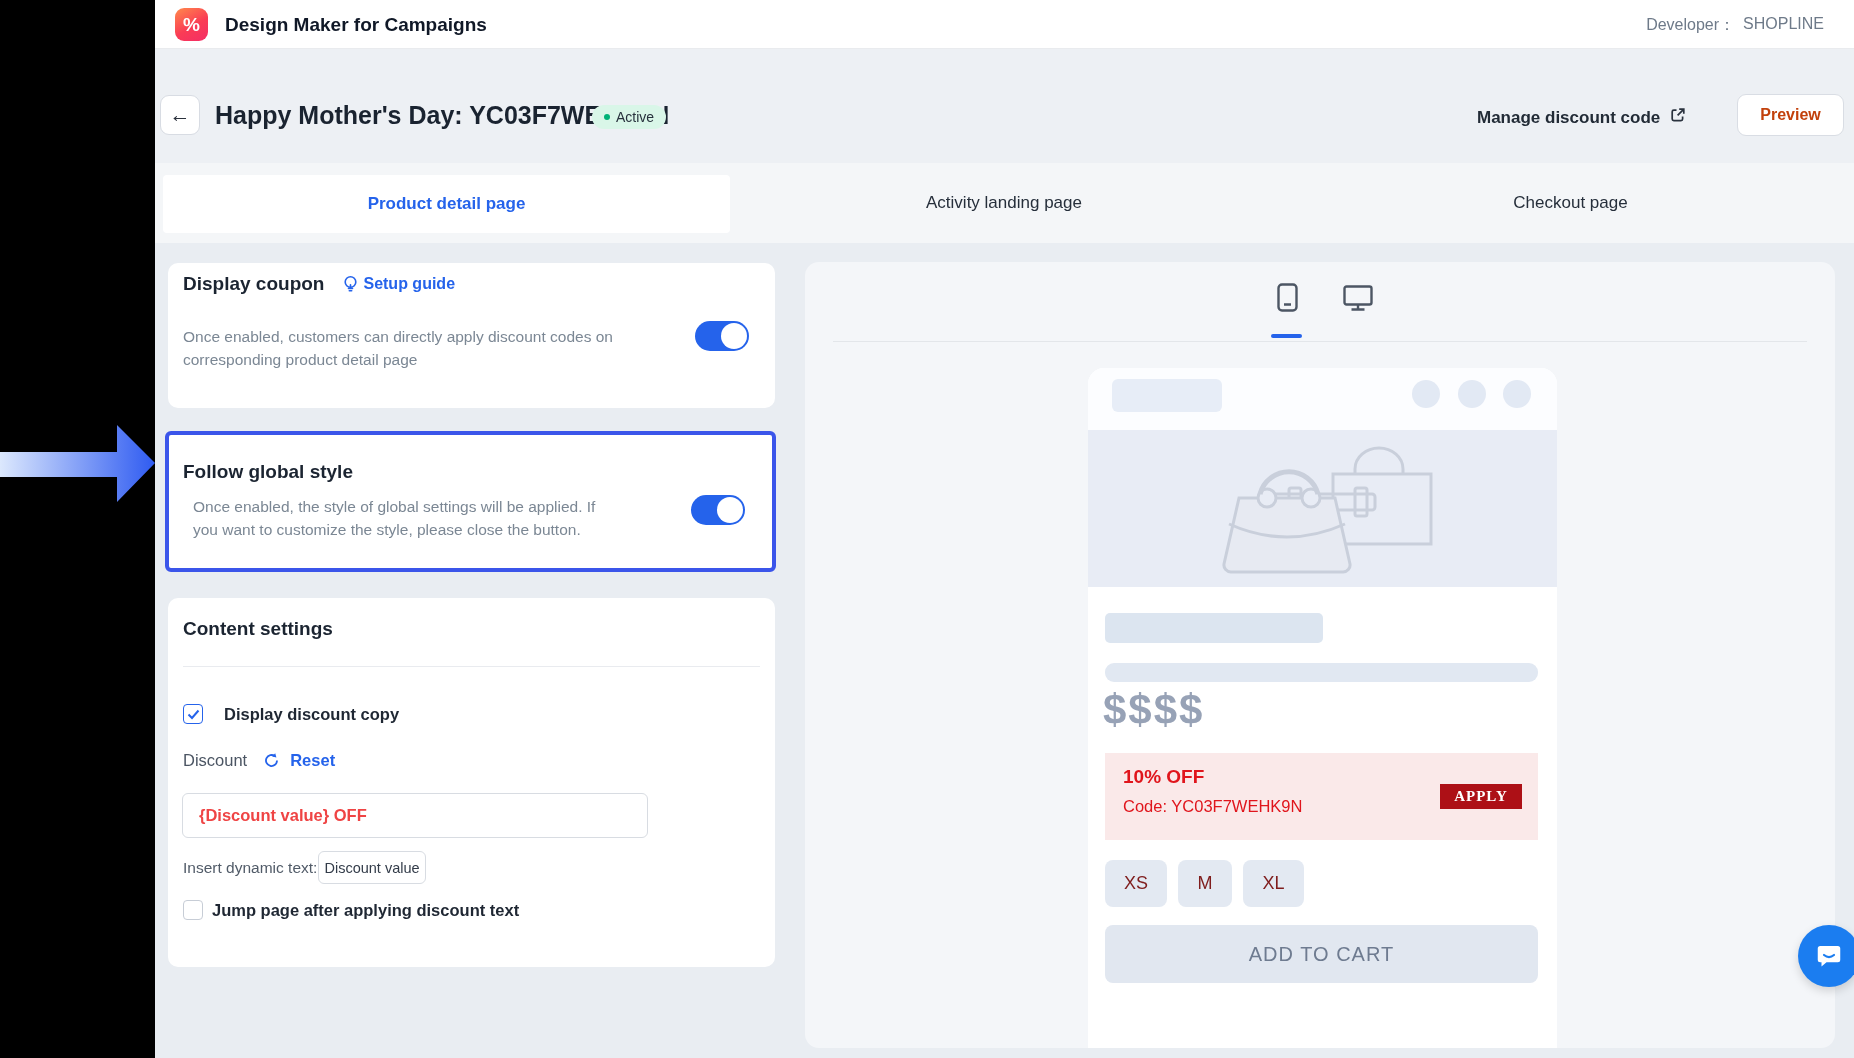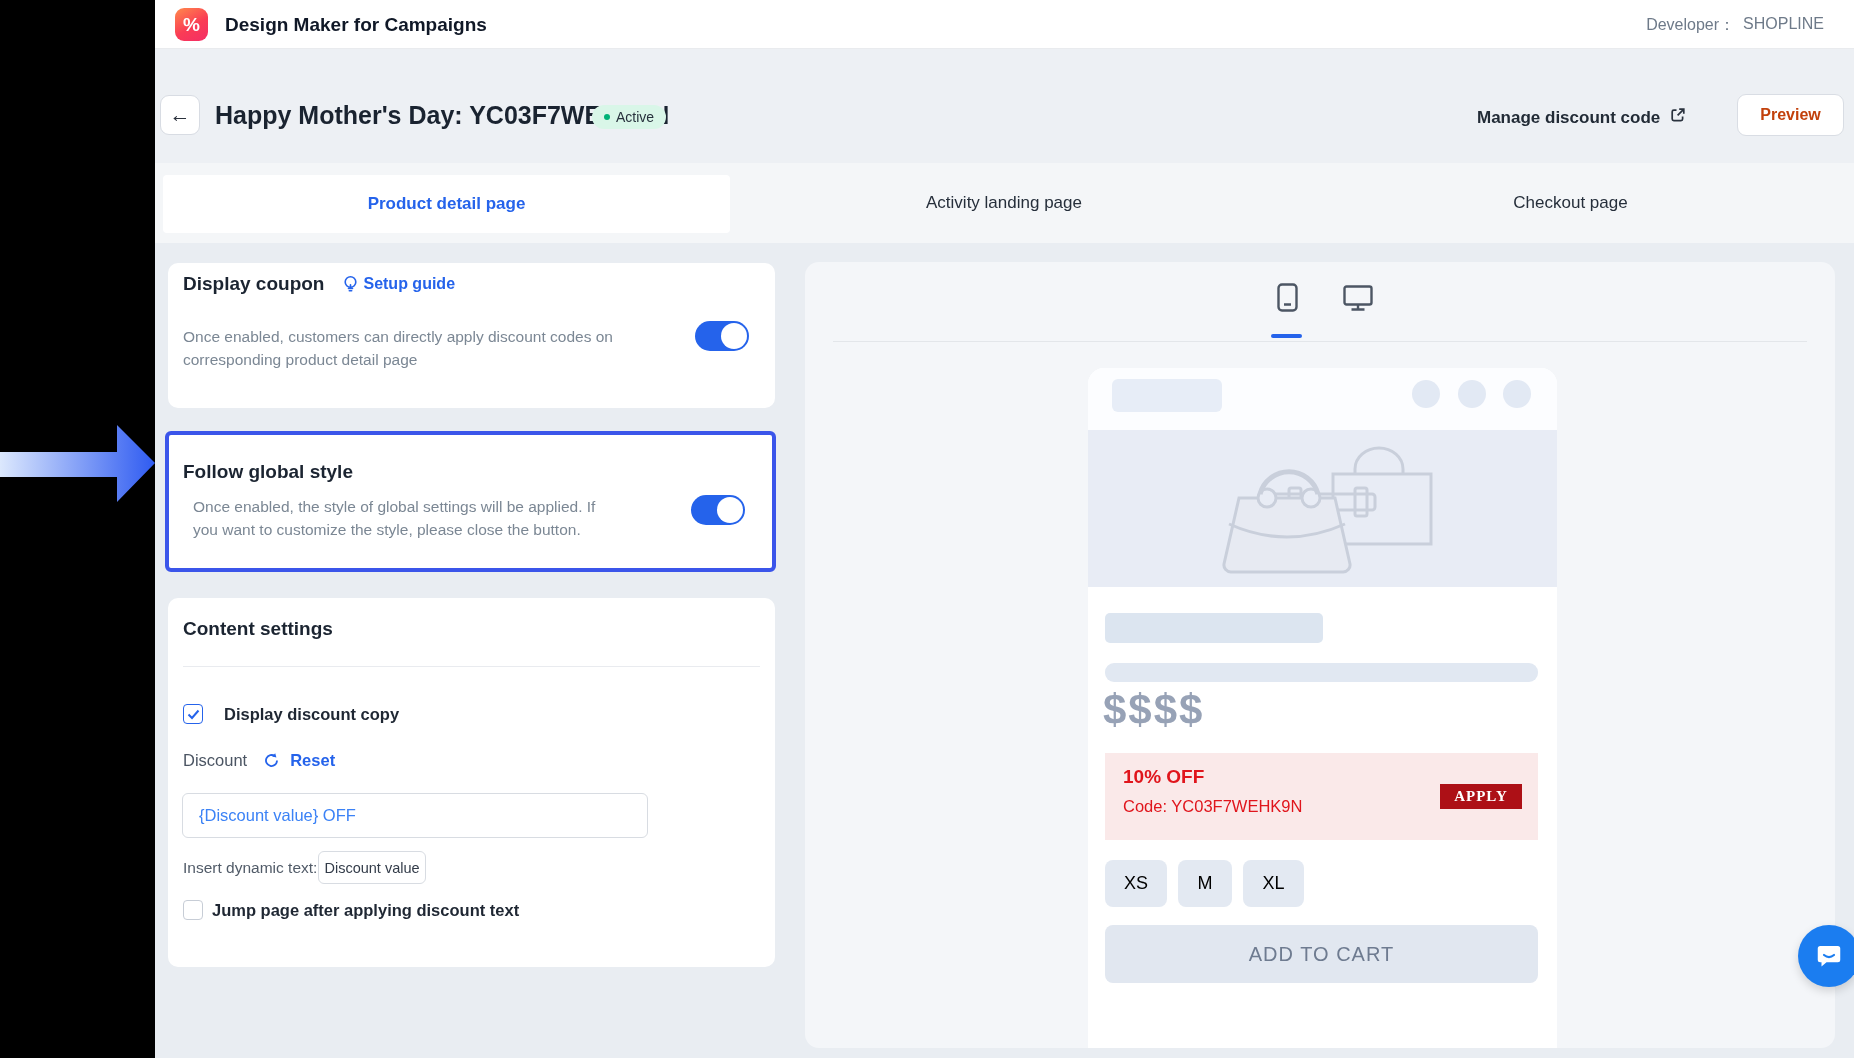--- a/index.html
+++ b/index.html
@@ -39,21 +39,21 @@
   .toggle{position:absolute;width:54px;height:30px;border-radius:15px;background:#2563eb;cursor:pointer;}
   .toggle .knob{position:absolute;right:2px;top:2px;width:26px;height:26px;border-radius:50%;background:#fff;}
   .link-blue{color:#2563eb;font-weight:bold;font-size:16px;cursor:pointer;}
   .checkbox{width:20px;height:20px;border-radius:4px;box-sizing:border-box;background:#fff;cursor:pointer;
             display:flex;align-items:center;justify-content:center;}
   .checkbox.checked{border:1.6px solid #2563eb;}
   .checkbox.unchecked{border:1.6px solid #c7cdd6;}
   .cb-label{font-size:16.5px;font-weight:bold;color:#1f2733;}
   .text-input{position:absolute;left:14px;top:195px;width:466px;height:45px;box-sizing:border-box;
               border:1px solid #d8dce2;border-radius:6px;background:#fff;padding:0 16px;
-              font-size:16.5px;color:#3b82f6;font-family:"Liberation Sans","DejaVu Sans",sans-serif;outline:none;}
+              font-size:16.5px;color:#ef4444;font-family:"Liberation Sans","DejaVu Sans",sans-serif;outline:none;font-weight:bold;}
   .dyn-btn{position:absolute;left:150px;top:253px;width:108px;height:33px;box-sizing:border-box;border:1px solid #d8dce2;
            border-radius:6px;background:#fff;display:flex;align-items:center;justify-content:center;
            font-size:14.5px;color:#333c49;cursor:pointer;}
   
   .panel{position:absolute;left:650px;top:262px;width:1030px;height:786px;background:#f4f6f9;border-radius:14px;overflow:hidden;}
   .dev-underline{position:absolute;left:466px;top:72px;width:31px;height:4px;border-radius:2px;background:#2563eb;}
   .panel-divider{position:absolute;left:28px;right:28px;top:79px;height:1px;background:#e3e6ea;}
   .phone-card{position:absolute;left:283px;top:106px;width:469px;height:680px;background:#fff;
               border-radius:16px 16px 0 0;overflow:hidden;}
   .ph-topbar{position:absolute;left:0;top:0;width:469px;height:62px;background:#fcfdff;}
@@ -63,21 +63,21 @@
   .ph-bar-short{position:absolute;left:17px;top:245px;width:218px;height:30px;background:#dce5f0;border-radius:5px;}
   .ph-bar-long{position:absolute;left:17px;top:295px;width:433px;height:19px;background:#e1e8f2;border-radius:9px;}
   .ph-price{position:absolute;left:15px;top:318px;font-size:42px;font-weight:bold;color:#97a2b6;letter-spacing:2px;}
   .coupon{position:absolute;left:17px;top:385px;width:433px;height:87px;background:#fae9e9;}
   .coupon-title{position:absolute;left:18px;top:13px;font-size:19px;font-weight:bold;color:#e0151c;}
   .coupon-code{position:absolute;left:18px;top:44px;font-size:16.5px;color:#e0151c;}
   .apply-btn{position:absolute;left:335px;top:31px;width:82px;height:25px;background:#ad1016;color:#fff;
              font-family:"Liberation Serif","DejaVu Serif",serif;font-weight:bold;font-size:15px;letter-spacing:1px;
              display:flex;align-items:center;justify-content:center;cursor:pointer;}
   .size-btn{position:absolute;top:492px;height:47px;background:#e3e9f2;border-radius:8px;
-            display:flex;align-items:center;justify-content:center;font-size:18px;color:#000000;cursor:pointer;}
+            display:flex;align-items:center;justify-content:center;font-size:18px;color:#7f1d1d;cursor:pointer;}
   .cart-btn{position:absolute;left:17px;top:557px;width:433px;height:58px;background:#e1e7f0;border-radius:8px;
             display:flex;align-items:center;justify-content:center;font-size:20px;color:#6e7b90;
             letter-spacing:1px;cursor:pointer;}
   .chat-bubble{position:absolute;left:1643px;top:925px;width:62px;height:62px;border-radius:50%;background:#1b7df0;
                display:flex;align-items:center;justify-content:center;cursor:pointer;box-shadow:0 4px 10px rgba(0,0,0,.15);}
   
   .letterbox{position:absolute;left:0;top:0;width:155px;height:1058px;background:#000;}
   .arrow-svg{position:absolute;left:0;top:420px;}
   .row{display:flex;align-items:center;}
 </style>

